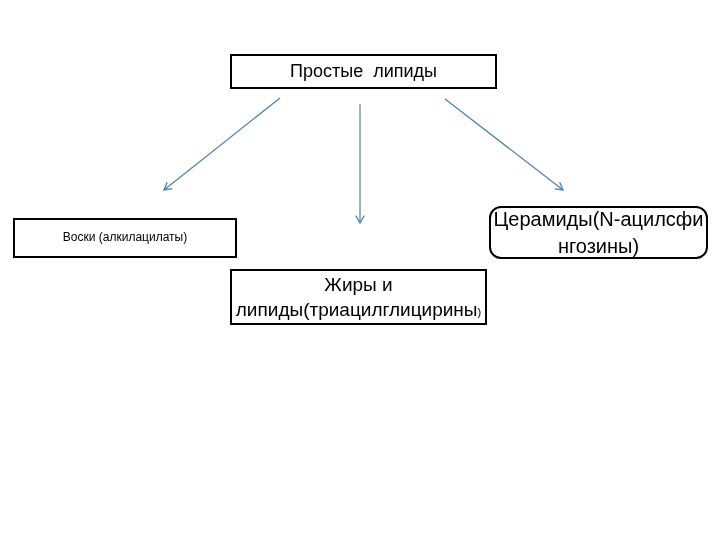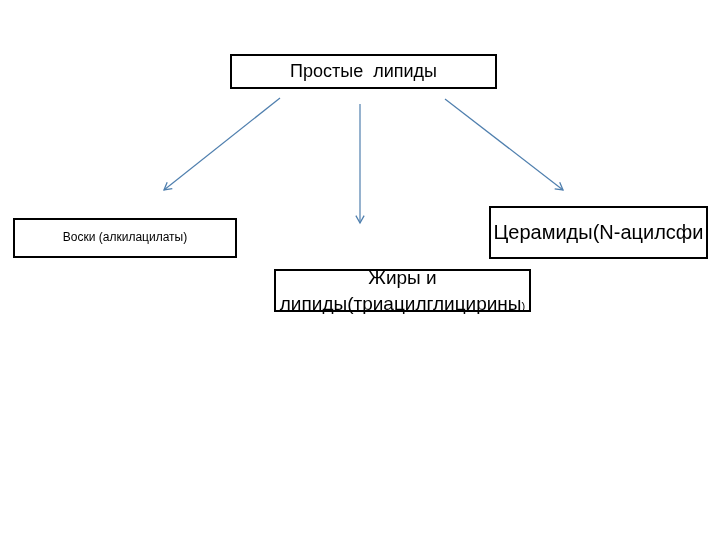--- a/index.html
+++ b/index.html
@@ -53,28 +53,28 @@
     font-size: 18px;
     white-space: pre;
   }
   .node-waxes {
     left: 13px; top: 218px;
     width: 224px; height: 40px;
     font-size: 12px;
   }
   .node-fats {
     left: 230px; top: 269px;
-    width: 257px; height: 43px;
+    width: 257px; height: 56px;
     font-size: 19px;
-    margin-left: 44px;
   }
   .node-ceramides {
     left: 489px; top: 206px;
     width: 219px; height: 53px;
     font-size: 20px;
+    border-radius: 12px;
   }
   .small-paren {
     font-size: 11px;
   }
   .node-line { display: block; }
 </style>
 </head>
 <body>
 
 <div class="slide">
@@ -98,15 +98,16 @@
     <span class="node-line">Воски (алкилацилаты)</span>
   </div>
 
   <div class="node node-fats">
     <span class="node-line">Жиры и</span>
     <span class="node-line"><span>липиды(триацилглицирины</span><span class="small-paren">)</span></span>
   </div>
 
   <div class="node node-ceramides">
     <span class="node-line">Церамиды(N-ацилсфи</span>
+    <span class="node-line">нгозины)</span>
   </div>
 
 </div>
 
 </body></html>

